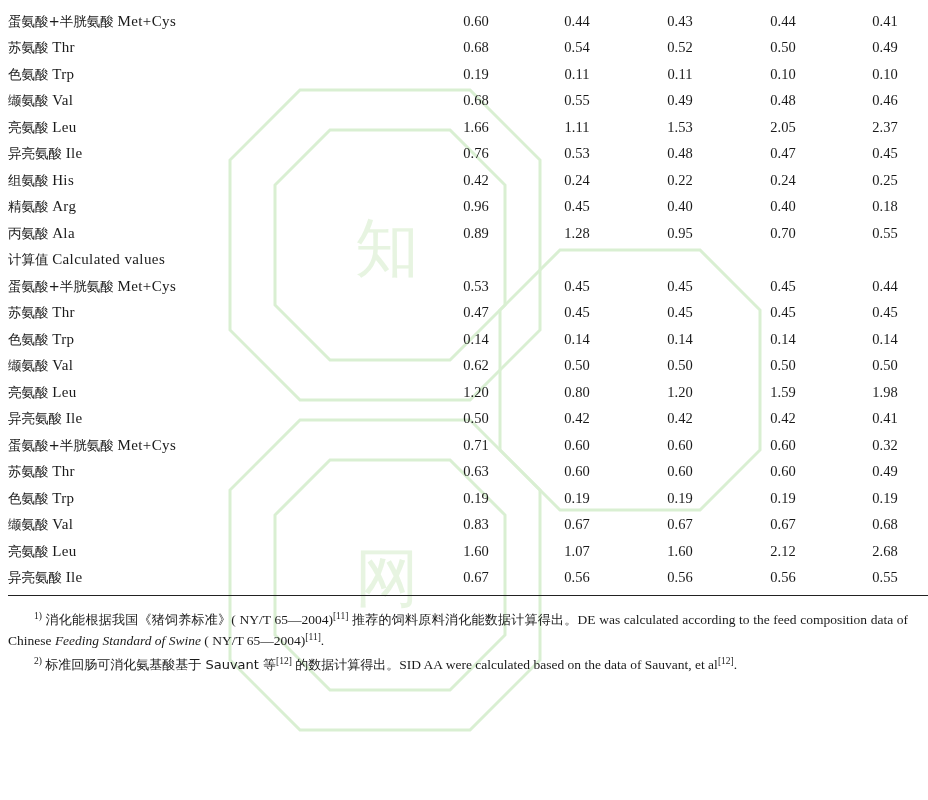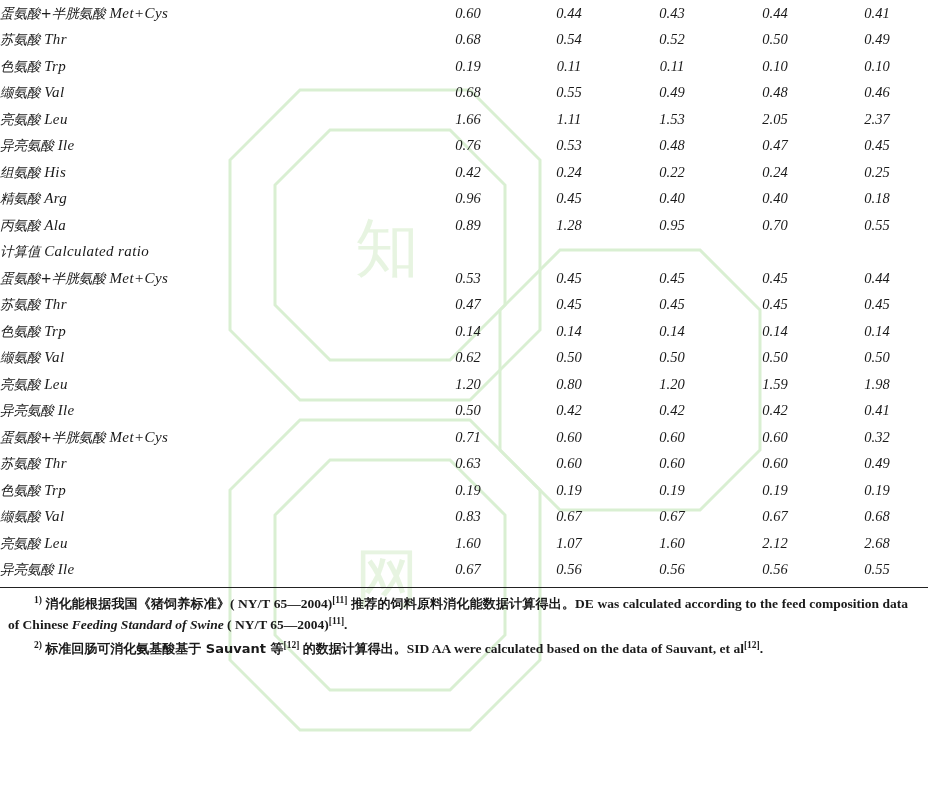--- a/index.html
+++ b/index.html
@@ -23,22 +23,21 @@
     width: 928px; height: 800px;
     pointer-events: none;
     z-index: 0;
   }
 
   .sheet {
     position: relative;
     z-index: 1;
     width: 928px;
     box-sizing: border-box;
-    padding: 0;
-    font-style: italic;
+    padding: 8px;
   }
 
   table.data {
     width: 928px;
     border-collapse: collapse;
     table-layout: fixed;
     font-size: 14.5px;
   }
   table.data td {
     padding: 1px 0 1px 0;
@@ -82,21 +81,20 @@
     font-size: 13.5px;
     line-height: 1.58;
     padding: 5px 8px 0 8px;
     box-sizing: border-box;
     width: 928px;
   }
   .footnote {
     text-align: justify;
     text-justify: inter-word;
     margin: 0 12px 2px 0;
-    font-weight: bold;
   }
   .fn-indent { display: inline-block; width: 26px; }
   .footnote .cn { font-family: "DejaVu Sans", "Liberation Sans", sans-serif; font-size: 13px; }
   .footnote i { font-style: italic; }
 </style>
 </head>
 <body>
 
 <svg class="watermark" viewBox="0 0 928 800" xmlns="http://www.w3.org/2000/svg" aria-hidden="true">
   <g stroke="#d9efd2" stroke-width="3" fill="none">
@@ -189,21 +187,21 @@
         </tr>
         <tr>
           <td class="label"><span class="cn">丙氨酸</span> <span class="lat">Ala</span></td>
           <td class="num">0.89</td>
           <td class="num">1.28</td>
           <td class="num">0.95</td>
           <td class="num">0.70</td>
           <td class="num">0.55</td>
         </tr>
         <tr>
-          <td class="label"><span class="cn">计算值</span> <span class="lat">Calculated ratio</span></td>
+          <td class="label"><span class="cn">计算值</span> <span class="lat">Calculated values</span></td>
           <td class="num"></td>
           <td class="num"></td>
           <td class="num"></td>
           <td class="num"></td>
           <td class="num"></td>
         </tr>
         <tr>
           <td class="label"><span class="cn">蛋氨酸+半胱氨酸</span> <span class="lat">Met+Cys</span></td>
           <td class="num">0.53</td>
           <td class="num">0.45</td>

